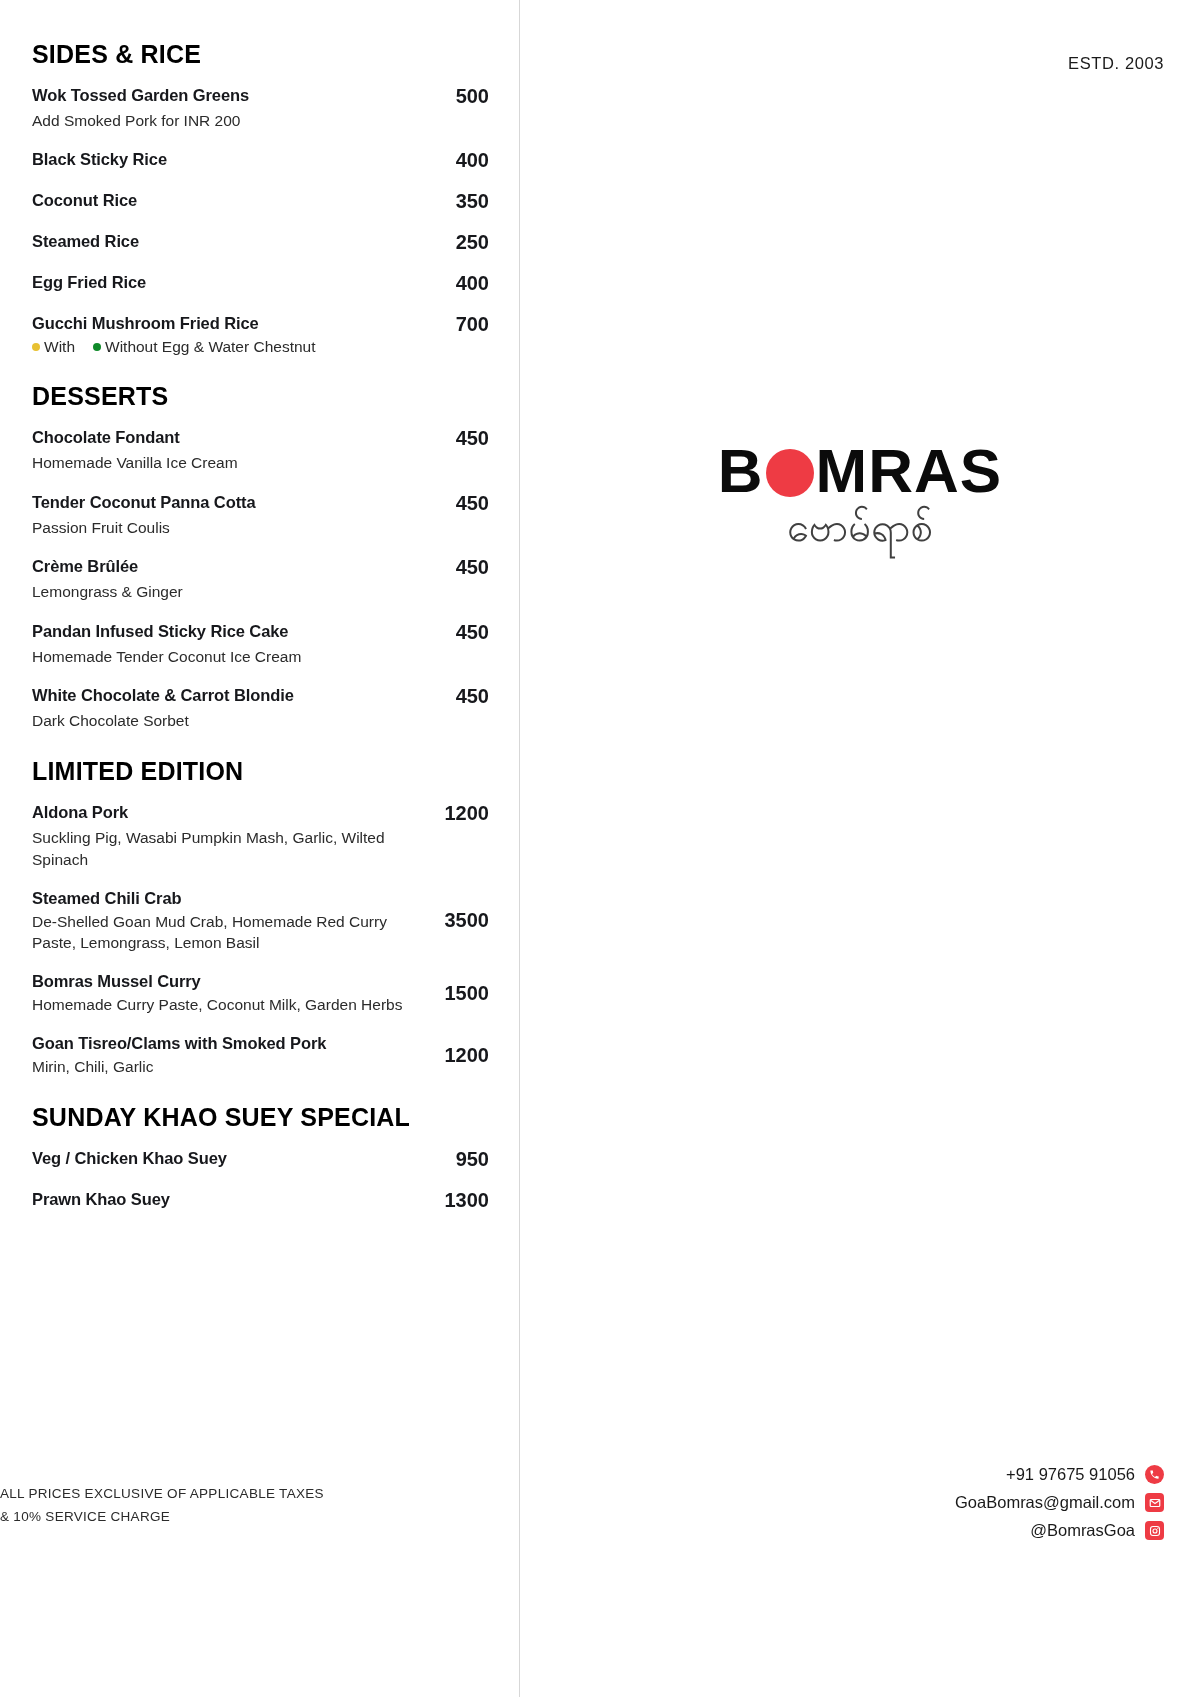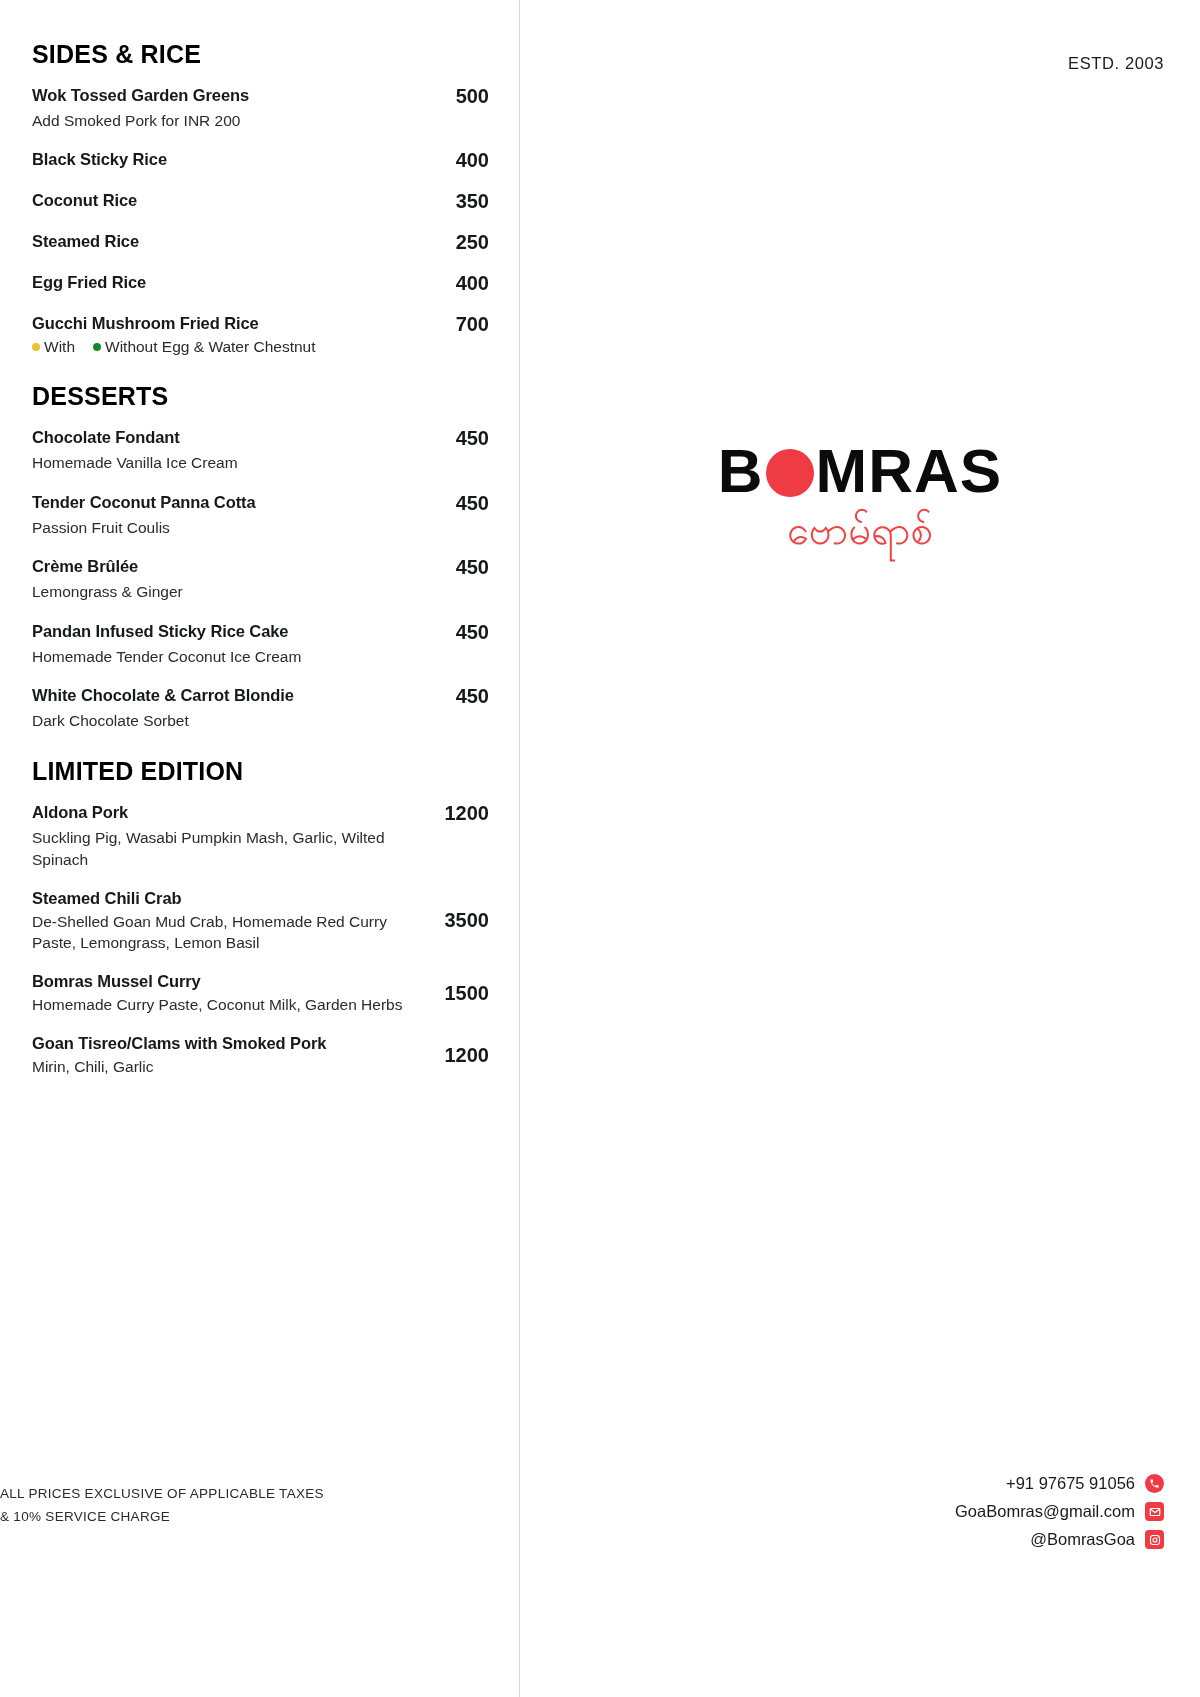--- a/index.html
+++ b/index.html
@@ -161,42 +161,42 @@
     background: #ee3b44;
     margin: 0 2px;
     position: relative;
     top: 2px;
   }
 
   .burmese {
     margin-top: 6px;
     font-size: 40px;
     line-height: 1.15;
-    font-family: Liberation Serif, serif;
-    color: #ef4444;
+    font-family: Liberation Mono, monospace;
+    color: #404040;
     letter-spacing: 0px;
   }
 
   
   .contact {
     position: absolute;
     right: 36px;
     bottom: 148px;
     text-align: right;
   }
   .contact-row {
     display: flex;
     align-items: center;
     justify-content: flex-end;
     gap: 10px;
     margin-bottom: 9px;
     font-size: 16.5px;
     color: #1a1a1a;
   }
-  .contact-row:last-child { margin-bottom: 0; }
+  .contact-row:last-child { margin-bottom: 9px; }
 
   .c-icon {
     width: 19px;
     height: 19px;
     border-radius: 4px;
     background: #ee3b44;
     display: inline-flex;
     align-items: center;
     justify-content: center;
     flex: 0 0 19px;
@@ -344,20 +344,37 @@
         <div class="item-row">
           <div>
             <div class="item-name">Goan Tisreo/Clams with Smoked Pork</div>
             <div class="item-desc">Mirin, Chili, Garlic</div>
           </div>
           <div class="item-price">1200</div>
         </div>
       </div>
     </div>
 
+    <div class="section">
+      <div class="section-title">SUNDAY KHAO SUEY SPECIAL</div>
+
+      <div class="item">
+        <div class="item-row">
+          <div class="item-name">Veg / Chicken Khao Suey</div>
+          <div class="item-price">950</div>
+        </div>
+      </div>
+
+      <div class="item">
+        <div class="item-row">
+          <div class="item-name">Prawn Khao Suey</div>
+          <div class="item-price">1300</div>
+        </div>
+      </div>
+    </div>
 
     <div class="left-footer">
       <div>ALL PRICES EXCLUSIVE OF APPLICABLE TAXES</div>
       <div>&amp; 10% SERVICE CHARGE</div>
     </div>
   </div>
 
   <div class="divider"></div>
 
   <div class="right-col">

